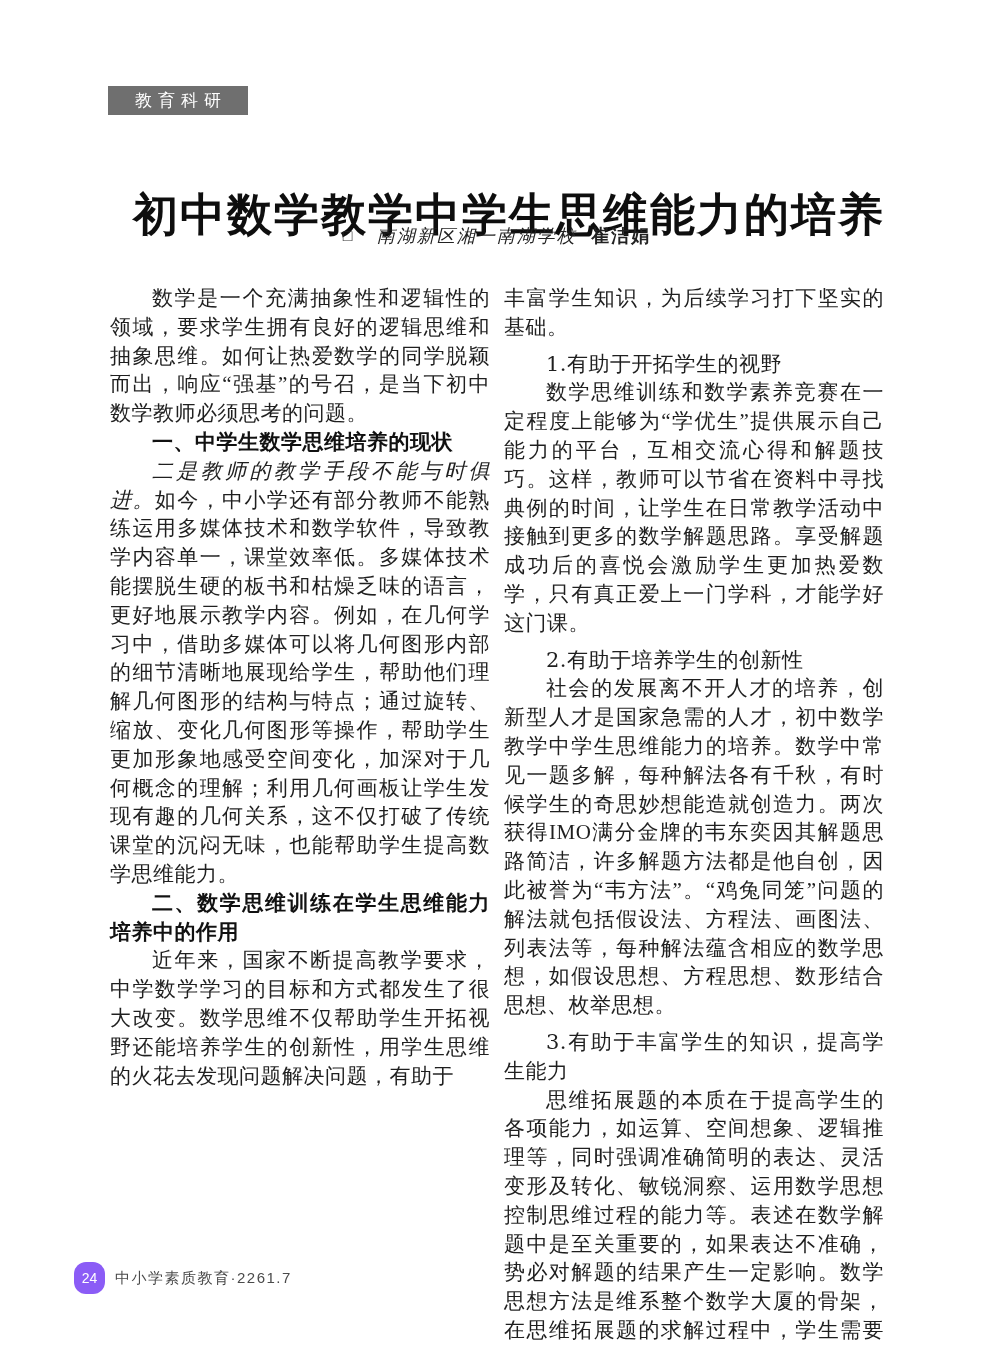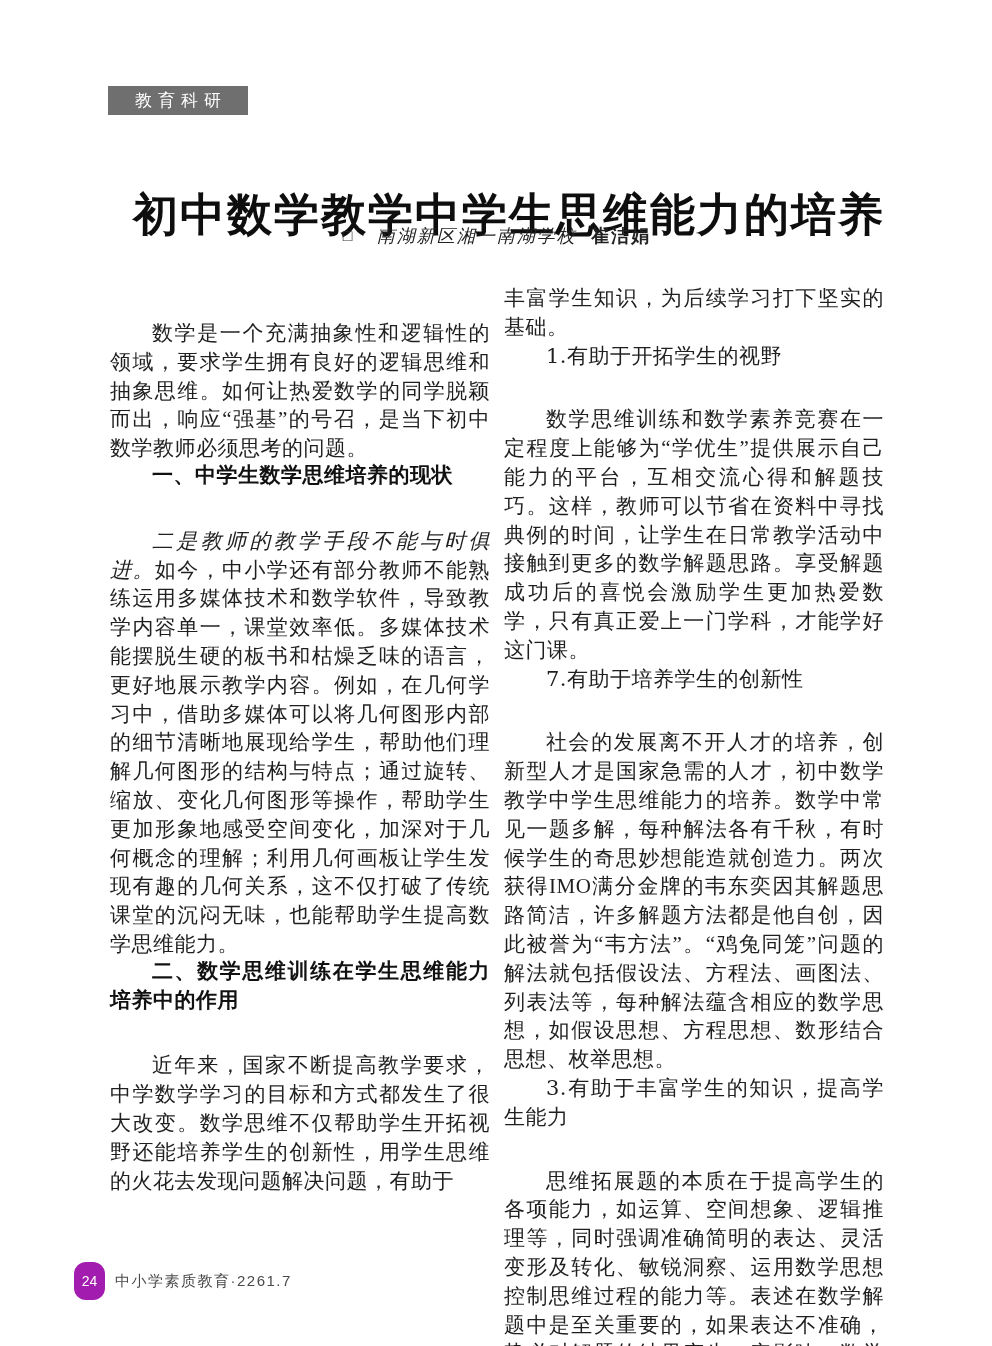--- a/index.html
+++ b/index.html
@@ -95,53 +95,54 @@
     flex: 0 0 380px;
   }
   .para {
     margin: 0;
     font-size: 21px;
     line-height: 28.8px;
     text-align: justify;
     color: #1f1f1f;
     letter-spacing: 0.5px;
   }
-  .para.body-indent { text-indent: 2em; margin-top: 35px; }
+  .para.body-indent { text-indent: 2em; }
   .para.body-cont { text-indent: 0; }
   .para.heading {
     text-indent: 2em;
-    font-family: Liberation Mono, monospace;
+    font-family: Liberation Serif, serif;
     font-weight: 700;
     color: #111111;
   }
   .para.subhead {
     text-indent: 2em;
     font-family: "DejaVu Serif", serif;
     font-style: italic;
+    margin-top: 8px;
   }
   .run-normal { font-style: normal; }
   .run-kai {
     font-family: "DejaVu Serif", serif;
     font-style: italic;
   }
 
   
   .footer {
     position: absolute;
     left: 74px;
     top: 1262px;
     display: flex;
     align-items: center;
   }
   .page-number-badge {
     min-width: 27px;
-    height: 38px;
+    height: 32px;
     padding: 0 2px;
     border-radius: 12px;
-    background: #a21caf;
+    background: #8b5cf6;
     color: #ffffff;
     font-family: "Liberation Sans", sans-serif;
     font-size: 14px;
     display: flex;
     align-items: center;
     justify-content: center;
   }
   .journal-name {
     margin-left: 10px;
     font-family: "Liberation Sans", sans-serif;
@@ -170,21 +171,21 @@
         <p class="para body-indent"><span class="run-normal">数学是一个充满抽象性和逻辑性的领域，要求学生拥有良好的逻辑思维和抽象思维。如何让热爱数学的同学脱颖而出，响应“强基”的号召，是当下初中数学教师必须思考的问题。</span></p>
         <p class="para heading"><span class="run-normal">一、中学生数学思维培养的现状</span></p>
         <p class="para body-indent"><span class="run-kai">二是教师的教学手段不能与时俱进。</span><span class="run-normal">如今，中小学还有部分教师不能熟练运用多媒体技术和数学软件，导致教学内容单一，课堂效率低。多媒体技术能摆脱生硬的板书和枯燥乏味的语言，更好地展示教学内容。例如，在几何学习中，借助多媒体可以将几何图形内部的细节清晰地展现给学生，帮助他们理解几何图形的结构与特点；通过旋转、缩放、变化几何图形等操作，帮助学生更加形象地感受空间变化，加深对于几何概念的理解；利用几何画板让学生发现有趣的几何关系，这不仅打破了传统课堂的沉闷无味，也能帮助学生提高数学思维能力。</span></p>
         <p class="para heading"><span class="run-normal">二、数学思维训练在学生思维能力培养中的作用</span></p>
         <p class="para body-indent"><span class="run-normal">近年来，国家不断提高教学要求，中学数学学习的目标和方式都发生了很大改变。数学思维不仅帮助学生开拓视野还能培养学生的创新性，用学生思维的火花去发现问题解决问题，有助于</span></p>
       </div>
     <div class="column" id="col-right">
         <p class="para body-cont"><span class="run-normal">丰富学生知识，为后续学习打下坚实的基础。</span></p>
         <p class="para subhead"><span class="run-normal">1.有助于开拓学生的视野</span></p>
         <p class="para body-indent"><span class="run-normal">数学思维训练和数学素养竞赛在一定程度上能够为“学优生”提供展示自己能力的平台，互相交流心得和解题技巧。这样，教师可以节省在资料中寻找典例的时间，让学生在日常教学活动中接触到更多的数学解题思路。享受解题成功后的喜悦会激励学生更加热爱数学，只有真正爱上一门学科，才能学好这门课。</span></p>
-        <p class="para subhead"><span class="run-normal">7.有助于培养学生的创新性</span></p>
+        <p class="para subhead"><span class="run-normal">2.有助于培养学生的创新性</span></p>
         <p class="para body-indent"><span class="run-normal">社会的发展离不开人才的培养，创新型人才是国家急需的人才，初中数学教学中学生思维能力的培养。数学中常见一题多解，每种解法各有千秋，有时候学生的奇思妙想能造就创造力。两次获得IMO满分金牌的韦东奕因其解题思路简洁，许多解题方法都是他自创，因此被誉为“韦方法”。“鸡兔同笼”问题的解法就包括假设法、方程法、画图法、列表法等，每种解法蕴含相应的数学思想，如假设思想、方程思想、数形结合思想、枚举思想。</span></p>
         <p class="para subhead"><span class="run-normal">3.有助于丰富学生的知识，提高学生能力</span></p>
         <p class="para body-indent"><span class="run-normal">思维拓展题的本质在于提高学生的各项能力，如运算、空间想象、逻辑推理等，同时强调准确简明的表达、灵活变形及转化、敏锐洞察、运用数学思想控制思维过程的能力等。表述在数学解题中是至关重要的，如果表达不准确，势必对解题的结果产生一定影响。数学思想方法是维系整个数学大厦的骨架，在思维拓展题的求解过程中，学生需要利用数学思想方法寻求解题的突破口，例如化归思想、分类讨论思想、函数的思想以及整体的思想等。在掌握这些思想方法的基础上，学生要对题目中的信息进行筛选甄别，不让思维走偏，准确地找到解题的方法。</span></p>
       </div>
   </div>
 
   <div class="footer">
     <span class="page-number-badge">24</span>
     <span class="journal-name">中小学素质教育·2261.7</span>
   </div>

